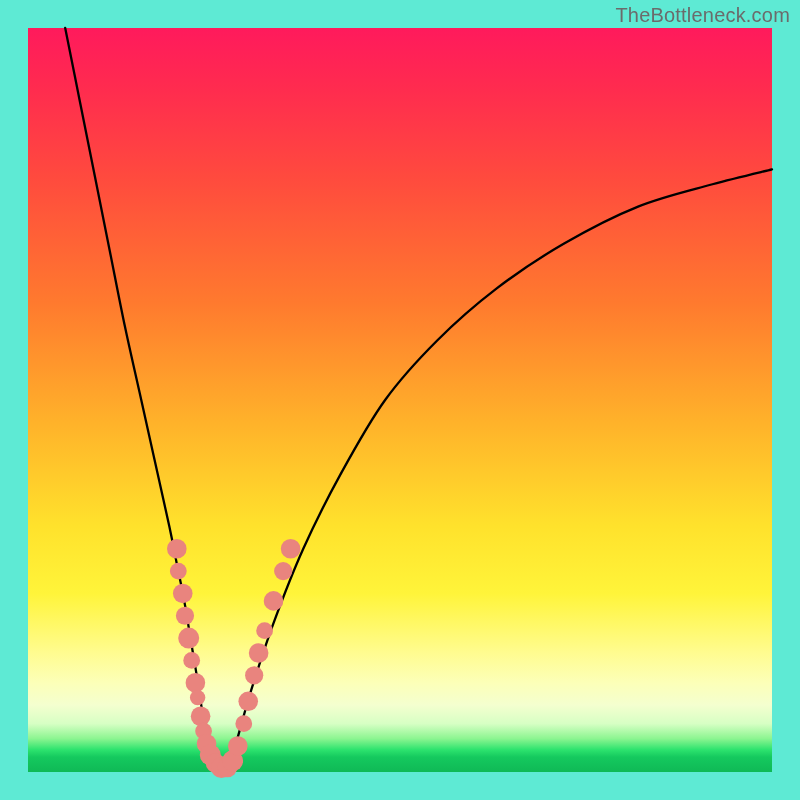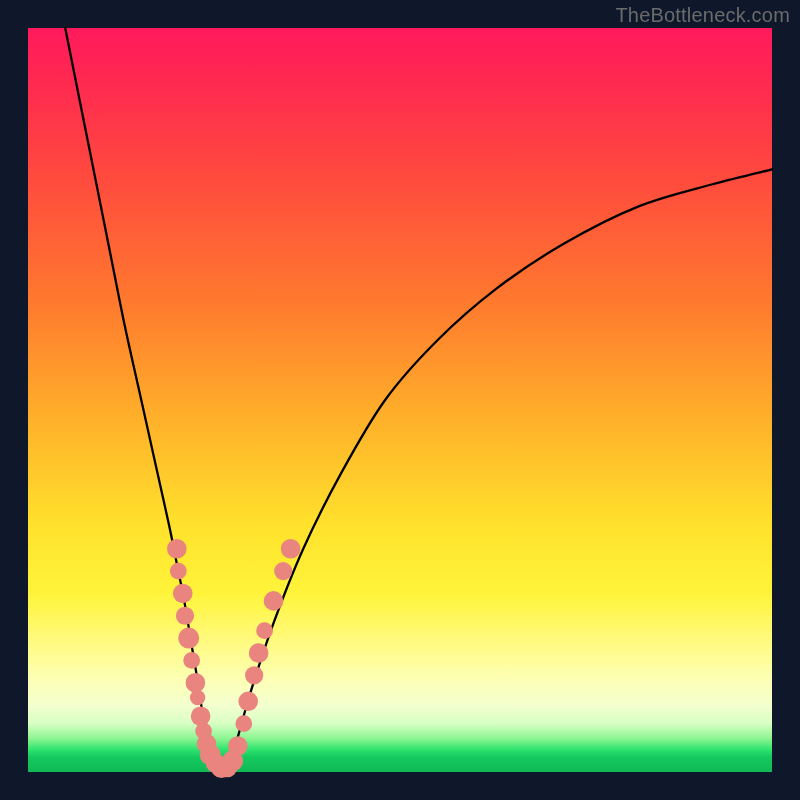--- a/index.html
+++ b/index.html
@@ -7,21 +7,21 @@
     padding: 0;
     width: 800px;
     height: 800px;
     overflow: hidden;
     background: #000;
     font-family: Arial, Helvetica, sans-serif;
   }
   .outer {
     width: 800px;
     height: 800px;
-    background: #0f172a;
+    background: #5eead4;
     position: relative;
   }
   .plot {
     position: absolute;
     left: 28px;
     top: 28px;
     width: 744px;
     height: 744px;
     
     background: linear-gradient(

